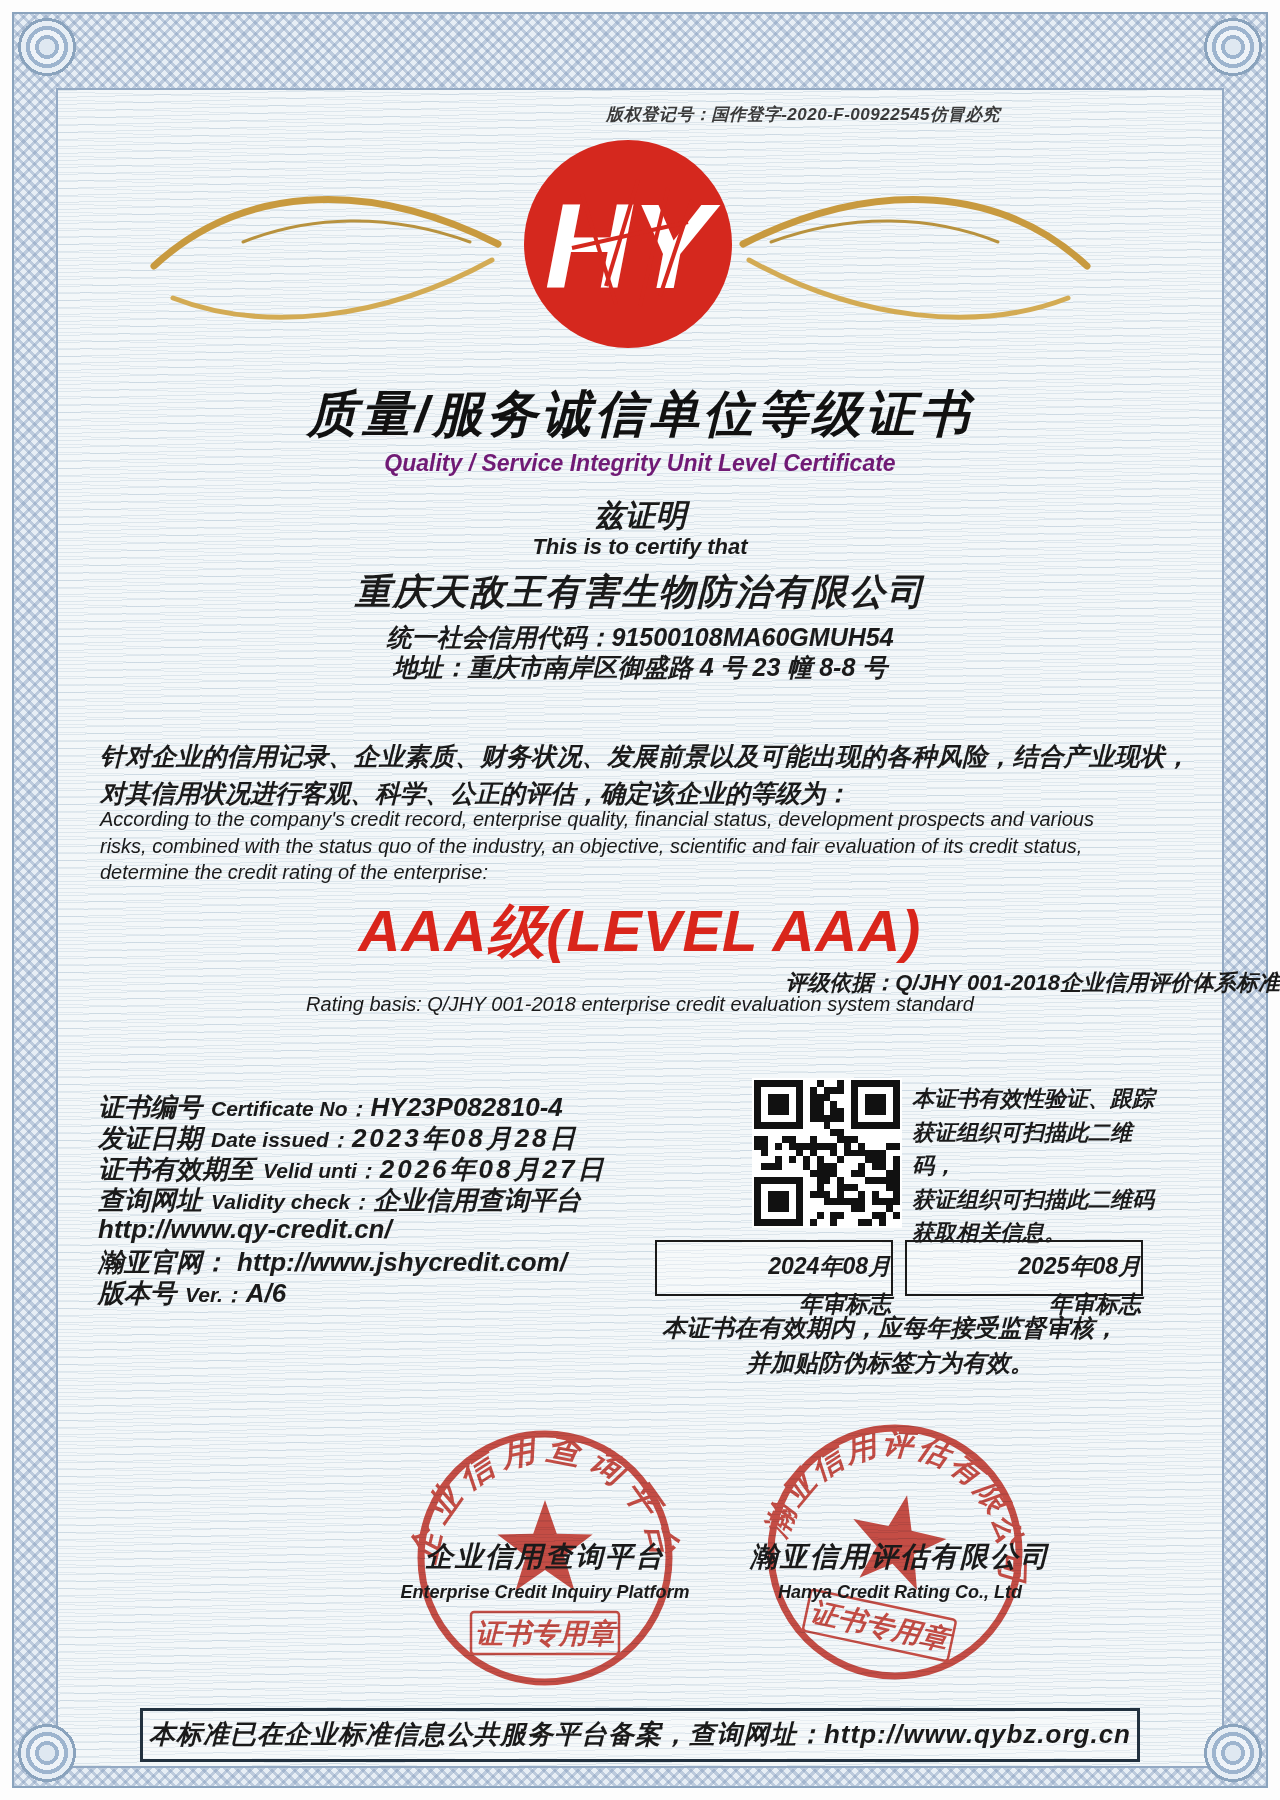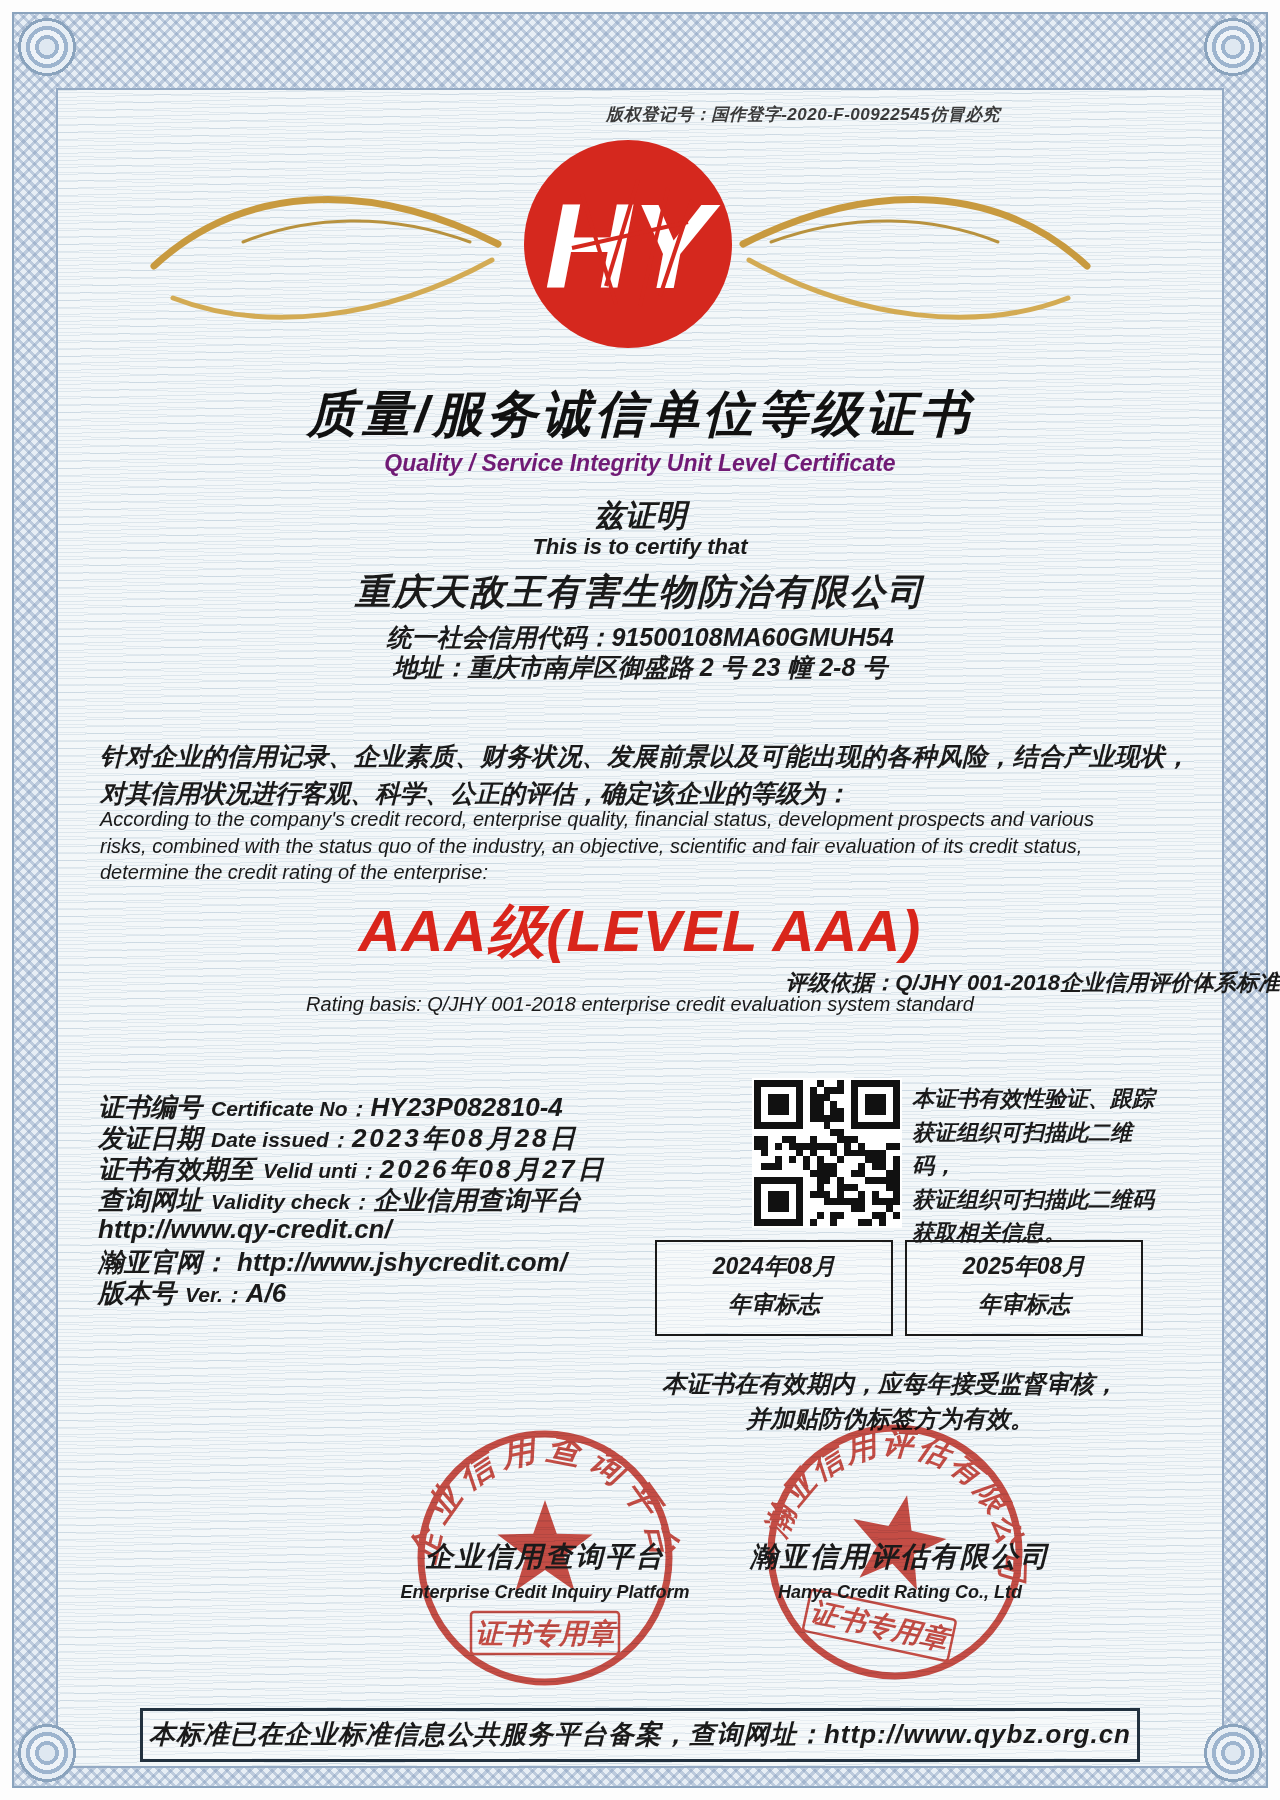--- a/index.html
+++ b/index.html
@@ -49,25 +49,25 @@
   .drow{height:31px;display:flex;align-items:baseline;white-space:nowrap;}
   .dzh{font-size:26px;font-weight:600;margin-right:9px;}
   .den{font-size:21px;font-weight:600;margin-right:2px;text-align:center;}
   .dval{font-size:26px;font-weight:600;}
   .spread{letter-spacing:3px;}
 
   .qr{left:752px;top:1078px;width:150px;height:150px;background:#fff;padding:2px;box-sizing:border-box;}
   .qr svg{width:100%;height:100%;}
   .qr-note{left:912px;top:1082px;width:260px;font-size:22px;font-weight:600;line-height:33.5px;}
 
-  .annual-box{top:1240px;width:238px;height:96px;border:2px solid #1a1a1a;text-align:center;box-sizing:border-box;padding-top:9px;background:rgba(255,255,255,.25);}
+  .annual-box{top:1240px;width:238px;height:56px;border:2px solid #1a1a1a;text-align:right;box-sizing:border-box;padding-top:9px;background:rgba(255,255,255,.25);}
   .ab-1{left:655px;} .ab-2{left:905px;}
   .annual-period{font-size:23px;font-weight:600;}
   .annual-label{font-size:23px;font-weight:600;margin-top:7px;}
-  .supervision{left:640px;width:500px;top:1366px;text-align:center;font-size:24px;font-weight:600;line-height:35px;}
+  .supervision{left:640px;width:500px;top:1310px;text-align:center;font-size:24px;font-weight:600;line-height:35px;}
 
   .stamp{width:280px;height:280px;mix-blend-mode:multiply;opacity:.88;}
   .st-left{left:405px;top:1418px;}
   .st-right{left:755px;top:1412px;transform:rotate(12deg);}
   .issuer{top:1538px;text-align:center;}
   .is-left{left:370px;width:350px;}
   .is-right{left:720px;width:360px;}
   .issuer-zh{font-size:28px;font-weight:800;letter-spacing:2px;}
   .issuer-en{font-size:18px;font-weight:600;margin-top:6px;}
 
@@ -109,21 +109,21 @@
       <line x1="172" y1="64" x2="140" y2="160"></line>
     </g>
   </svg>
 
   <div class="abs ctr title-zh">质量/服务诚信单位等级证书</div>
   <div class="abs ctr title-en">Quality / Service Integrity Unit Level Certificate</div>
   <div class="abs ctr certify-zh">兹证明</div>
   <div class="abs ctr certify-en">This is to certify that</div>
   <div class="abs ctr company">重庆天敌王有害生物防治有限公司</div>
   <div class="abs ctr credit-code">统一社会信用代码：91500108MA60GMUH54</div>
-  <div class="abs ctr address">地址：重庆市南岸区御盛路 2 号 23 幢 2-8 号</div>
+  <div class="abs ctr address">地址：重庆市南岸区御盛路 4 号 23 幢 8-8 号</div>
 
   <div class="abs para-zh">针对企业的信用记录、企业素质、财务状况、发展前景以及可能出现的各种风险，结合产业现状，对其信用状况进行客观、科学、公正的评估，确定该企业的等级为：</div>
   <div class="abs para-en">According to the company's credit record, enterprise quality, financial status, development prospects and various risks, combined with the status quo of the industry, an objective, scientific and fair evaluation of its credit status, determine the credit rating of the enterprise:</div>
   <div class="abs ctr rating" style="color:#d9251b">AAA级(LEVEL AAA)</div>
   <div class="abs ctr basis-zh">评级依据：Q/JHY 001-2018企业信用评价体系标准</div>
   <div class="abs ctr basis-en">Rating basis: Q/JHY 001-2018 enterprise credit evaluation system standard</div>
 
   <div class="abs details">
     <div class="drow">
       <span class="dzh">证书编号</span>

